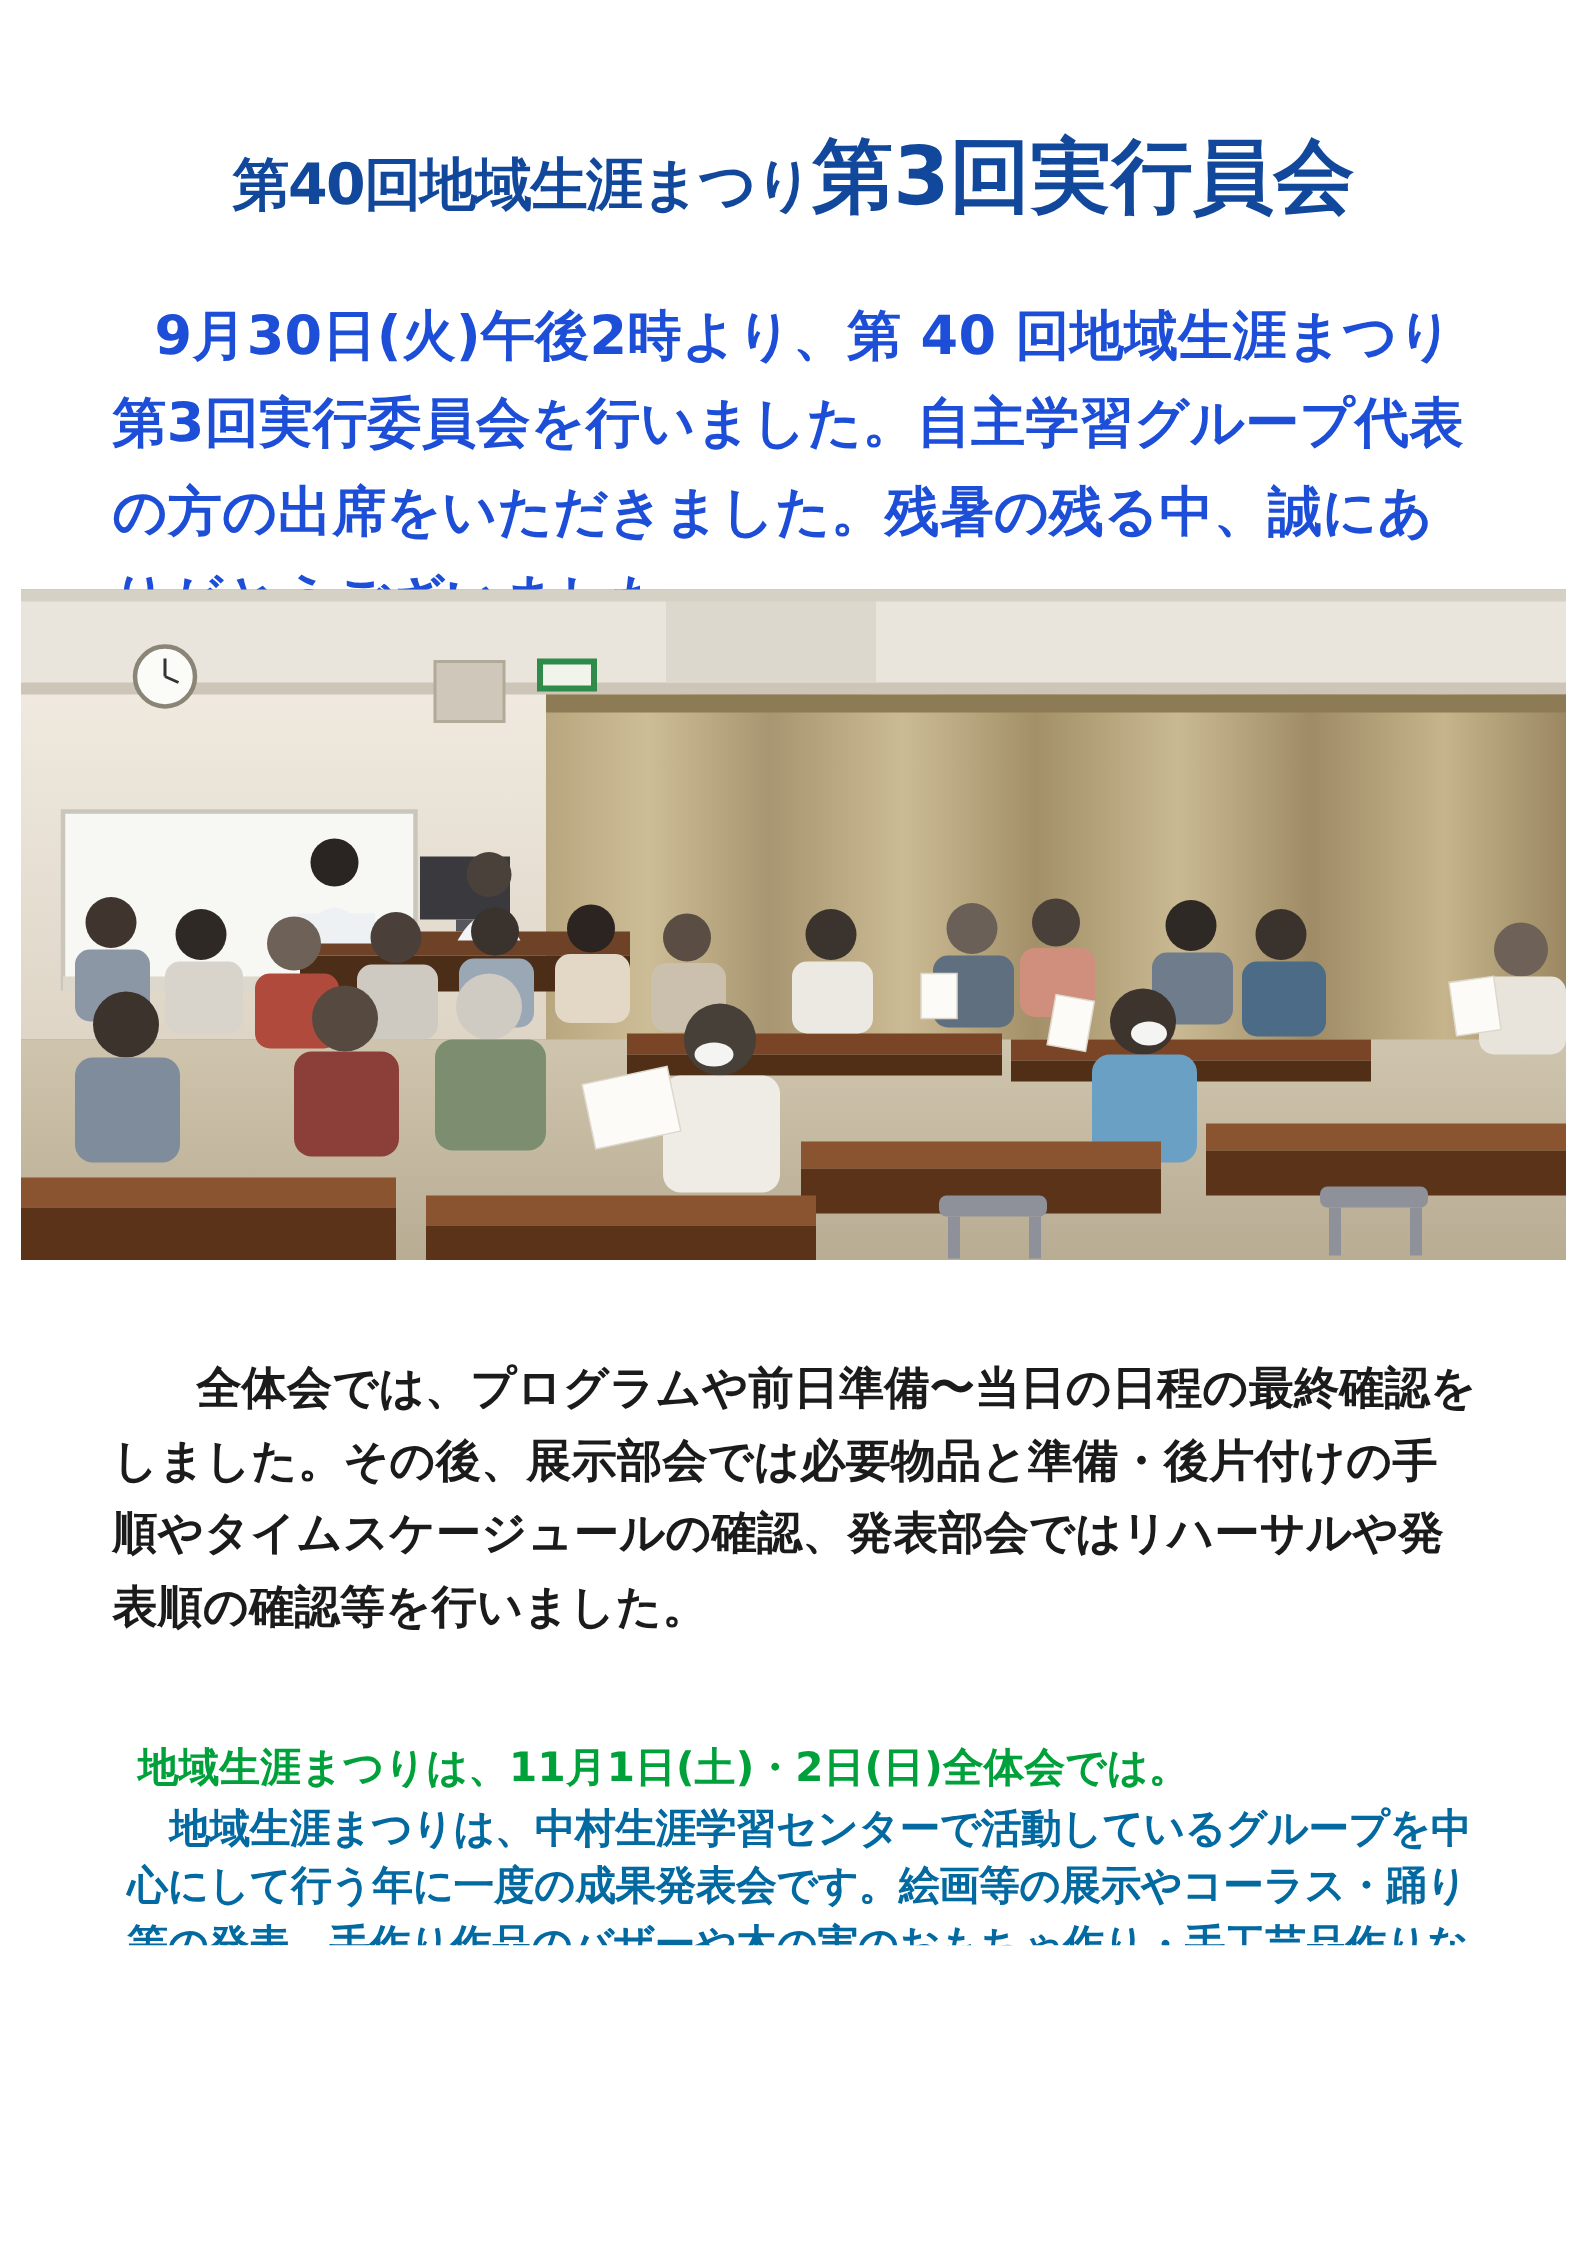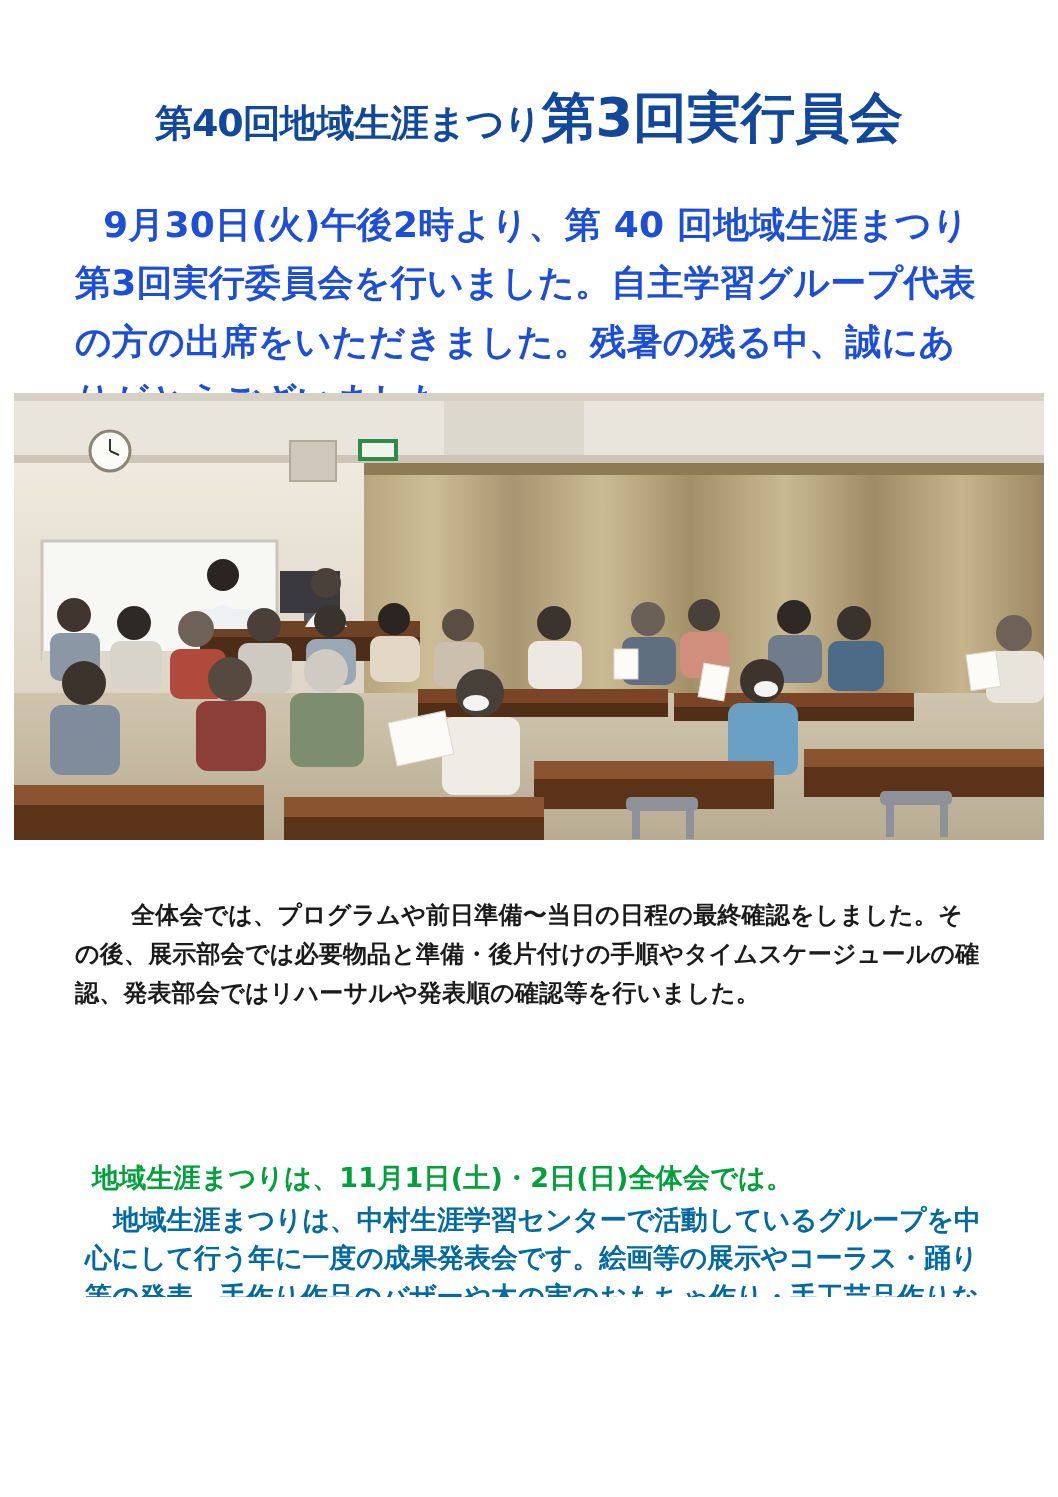--- a/index.html
+++ b/index.html
@@ -68,21 +68,21 @@
     background: #9a8f7c;
   }
   .photo svg { display: block; }
 
   
   .body1 {
     position: absolute;
     left: 75px;
     top: 872px;
     width: 910px;
-    font-size: 24px;
+    font-size: 30px;
     font-weight: 700;
     line-height: 1.62;
     color: #1b1b1b;
     text-indent: 56px;
     letter-spacing: 0.2px;
   }
 
   
   .green-line {
     position: absolute;

